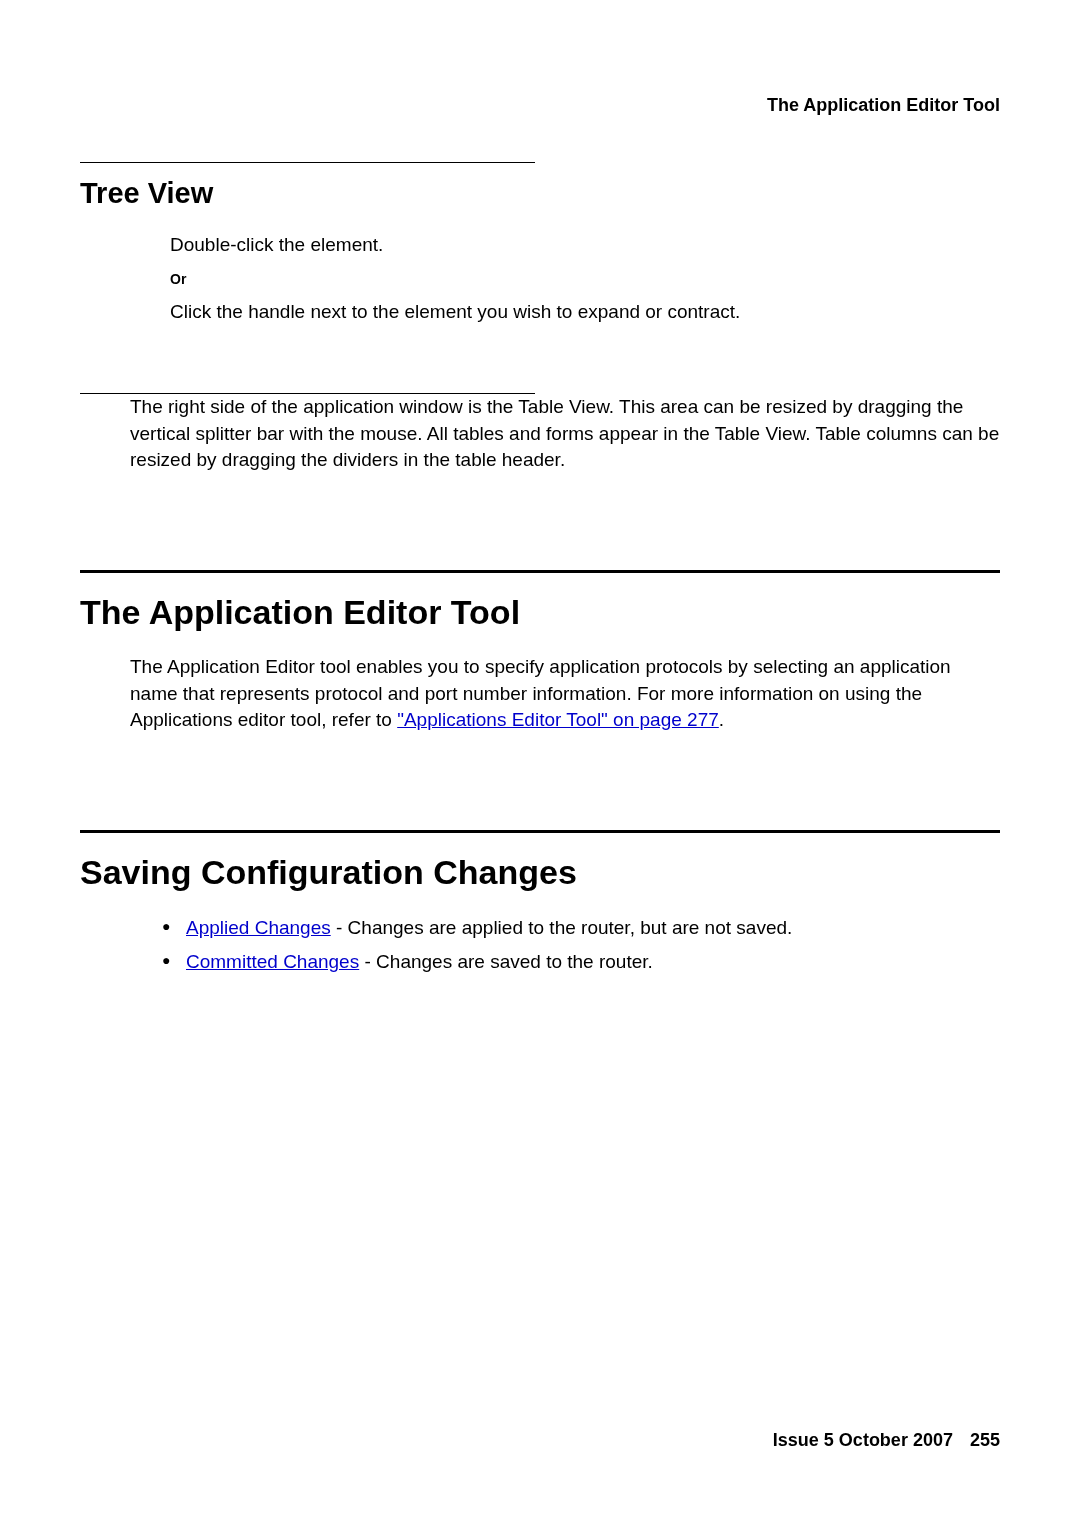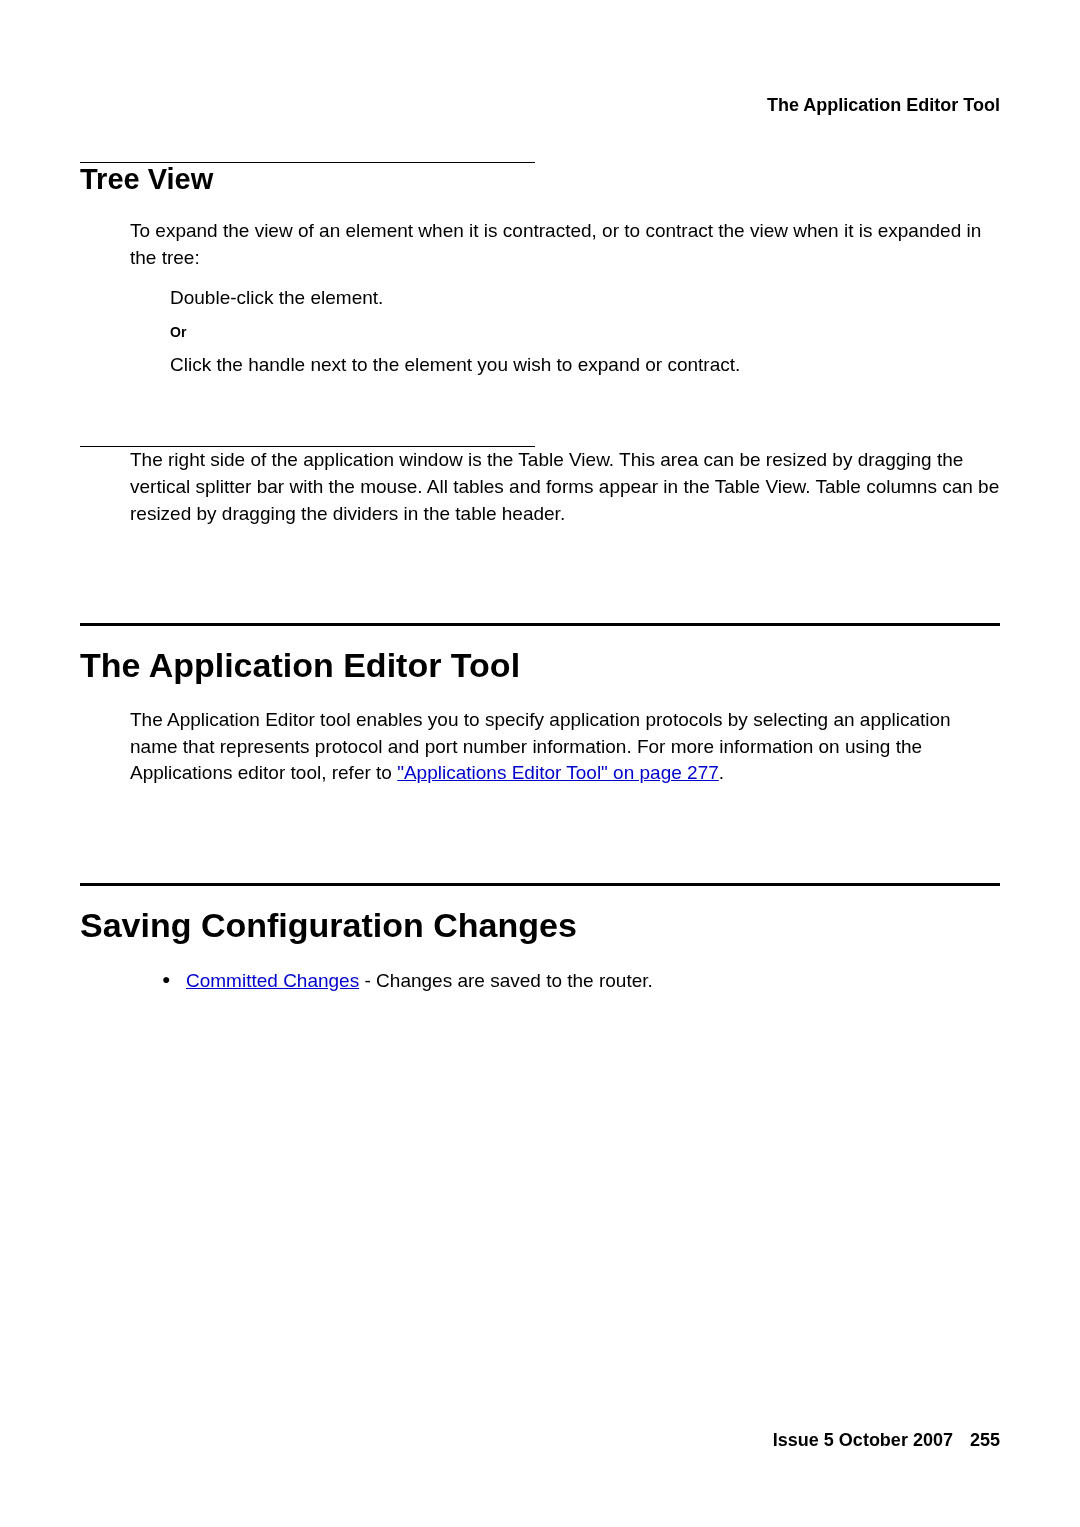--- a/index.html
+++ b/index.html
@@ -33,20 +33,21 @@
     }
     .section-divider-full {
       border: none;
       border-top: 3px solid #000;
       width: 920px;
       margin: 0;
     }
     h2 {
       font-size: 29px;
       font-weight: bold;
+      margin-top: 14px;
       margin-bottom: 22px;
     }
     h1 {
       font-size: 34px;
       font-weight: bold;
       margin-top: 20px;
       margin-bottom: 22px;
     }
     .body-text {
       font-size: 19px;
@@ -111,21 +112,20 @@
   </style>
 </head>
 <body>
 
 <div class="header-right">The Application Editor Tool</div>
 
 <div class="content">
 
   <hr class="section-divider">
   <h2>Tree View</h2>
-  <p class="body-text">To expand the view of an element when it is contracted, or to contract the view when it is expanded in the tree:</p>
   <p class="indent-text">Double-click the element.</p>
   <p class="or-text">Or</p>
   <p class="indent-text">Click the handle next to the element you wish to expand or contract.</p>
 
   <div class="section-gap"></div>
 
   <hr class="section-divider">
   <p class="body-text">The right side of the application window is the Table View. This area can be resized by dragging the vertical splitter bar with the mouse. All tables and forms appear in the Table View. Table columns can be resized by dragging the dividers in the table header.</p>
 
   <div class="section-gap-large"></div>
@@ -135,20 +135,23 @@
   <p class="body-text">
     <span>The Application Editor tool enables you to specify application protocols by selecting an application name that represents protocol and port number information. For more information on using the Applications editor tool, refer to </span><a class="link">"Applications Editor Tool" on page 277</a><span>.</span>
   </p>
 
   <div class="section-gap-large"></div>
 
   <hr class="section-divider-full">
   <h1>Saving Configuration Changes</h1>
   <div class="bullet-list">
     <div class="bullet-item">
+      <a class="link">Applied Changes</a><span> - Changes are applied to the router, but are not saved.</span>
+    </div>
+    <div class="bullet-item">
       <a class="link">Committed Changes</a><span> - Changes are saved to the router.</span>
     </div>
   </div>
 
 </div>
 
 <div class="footer">
   <span class="issue">Issue 5   October 2007</span>
   <span class="page">255</span>
 </div>

